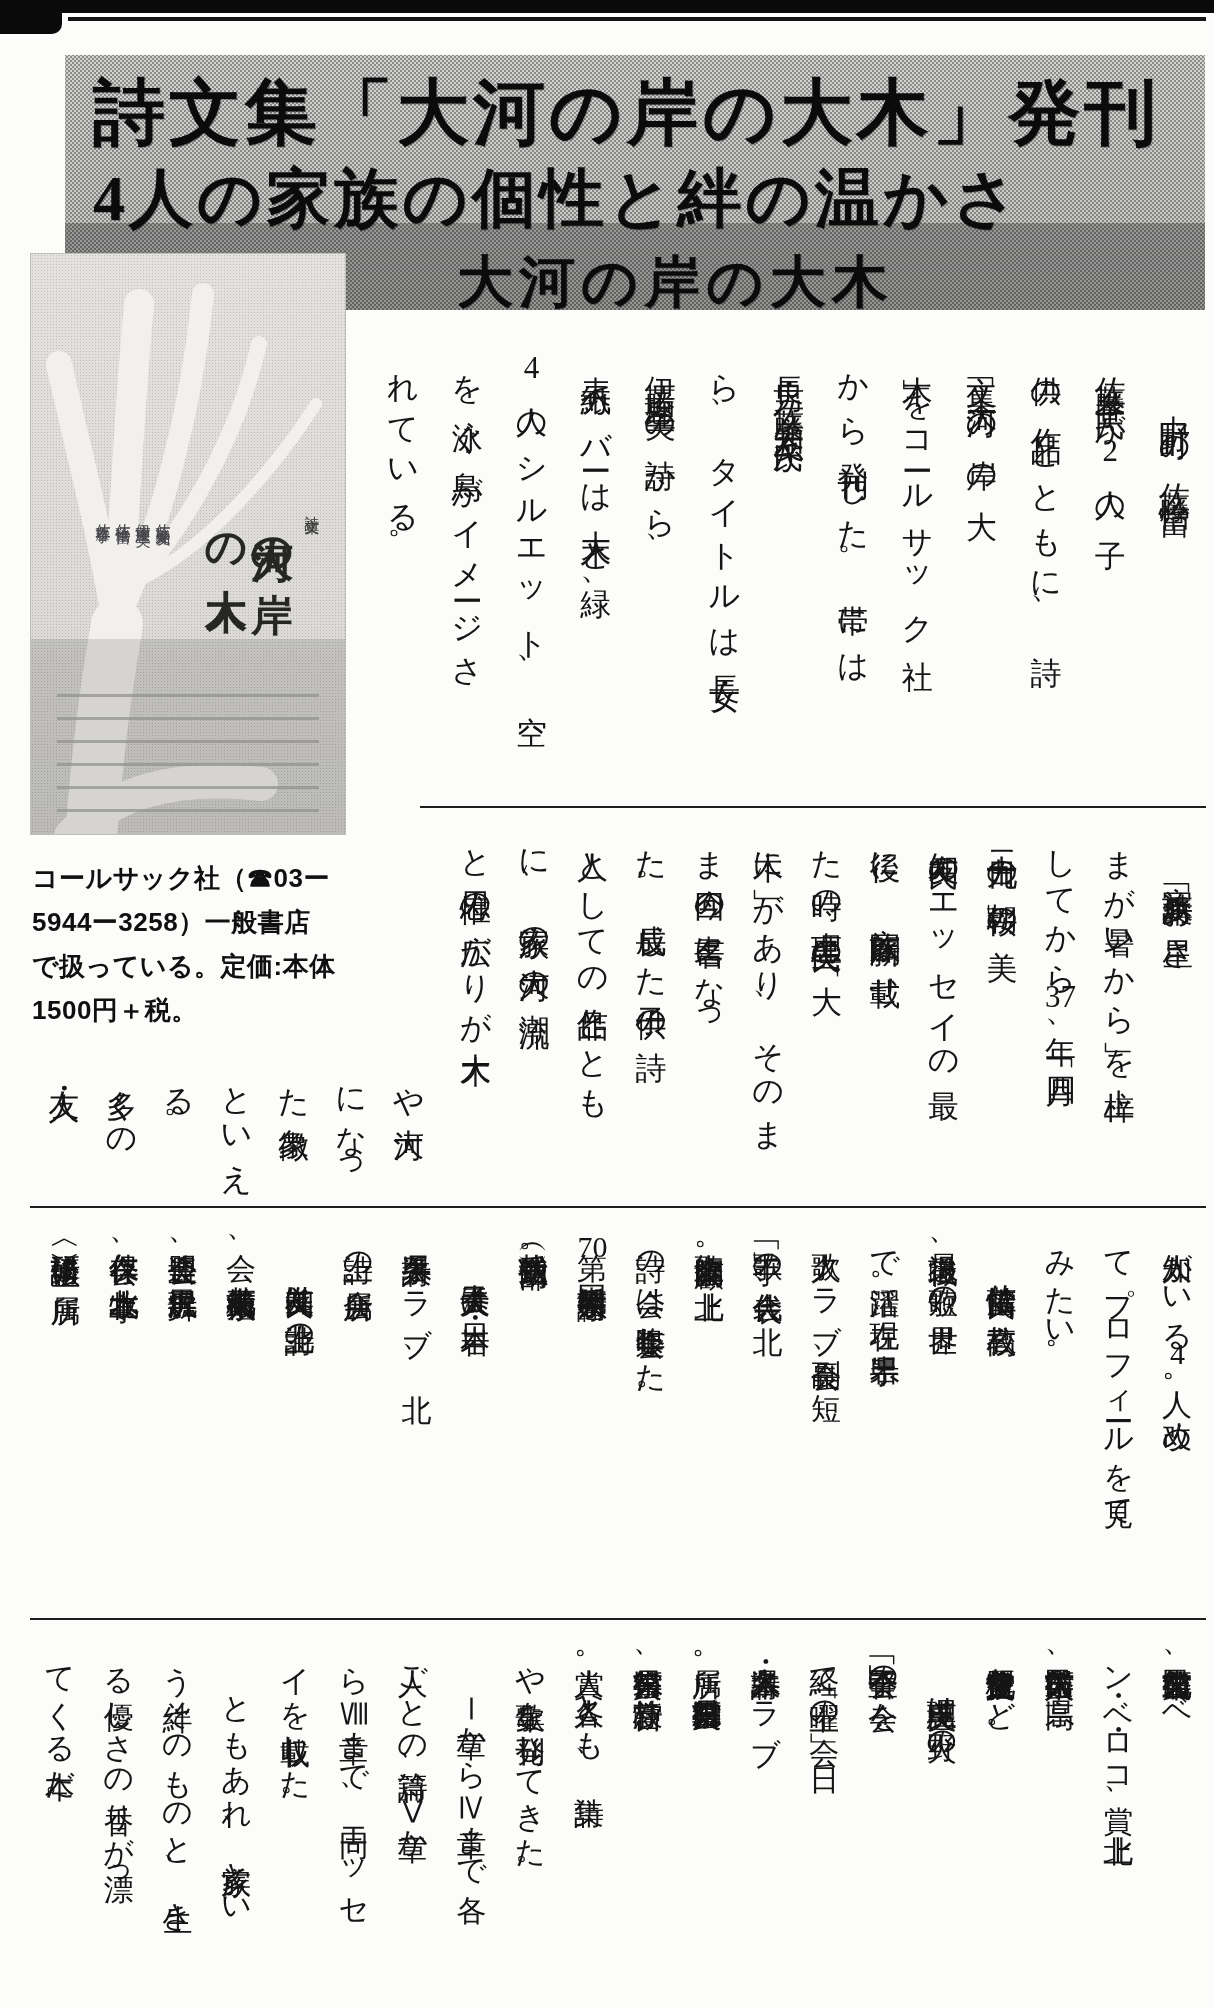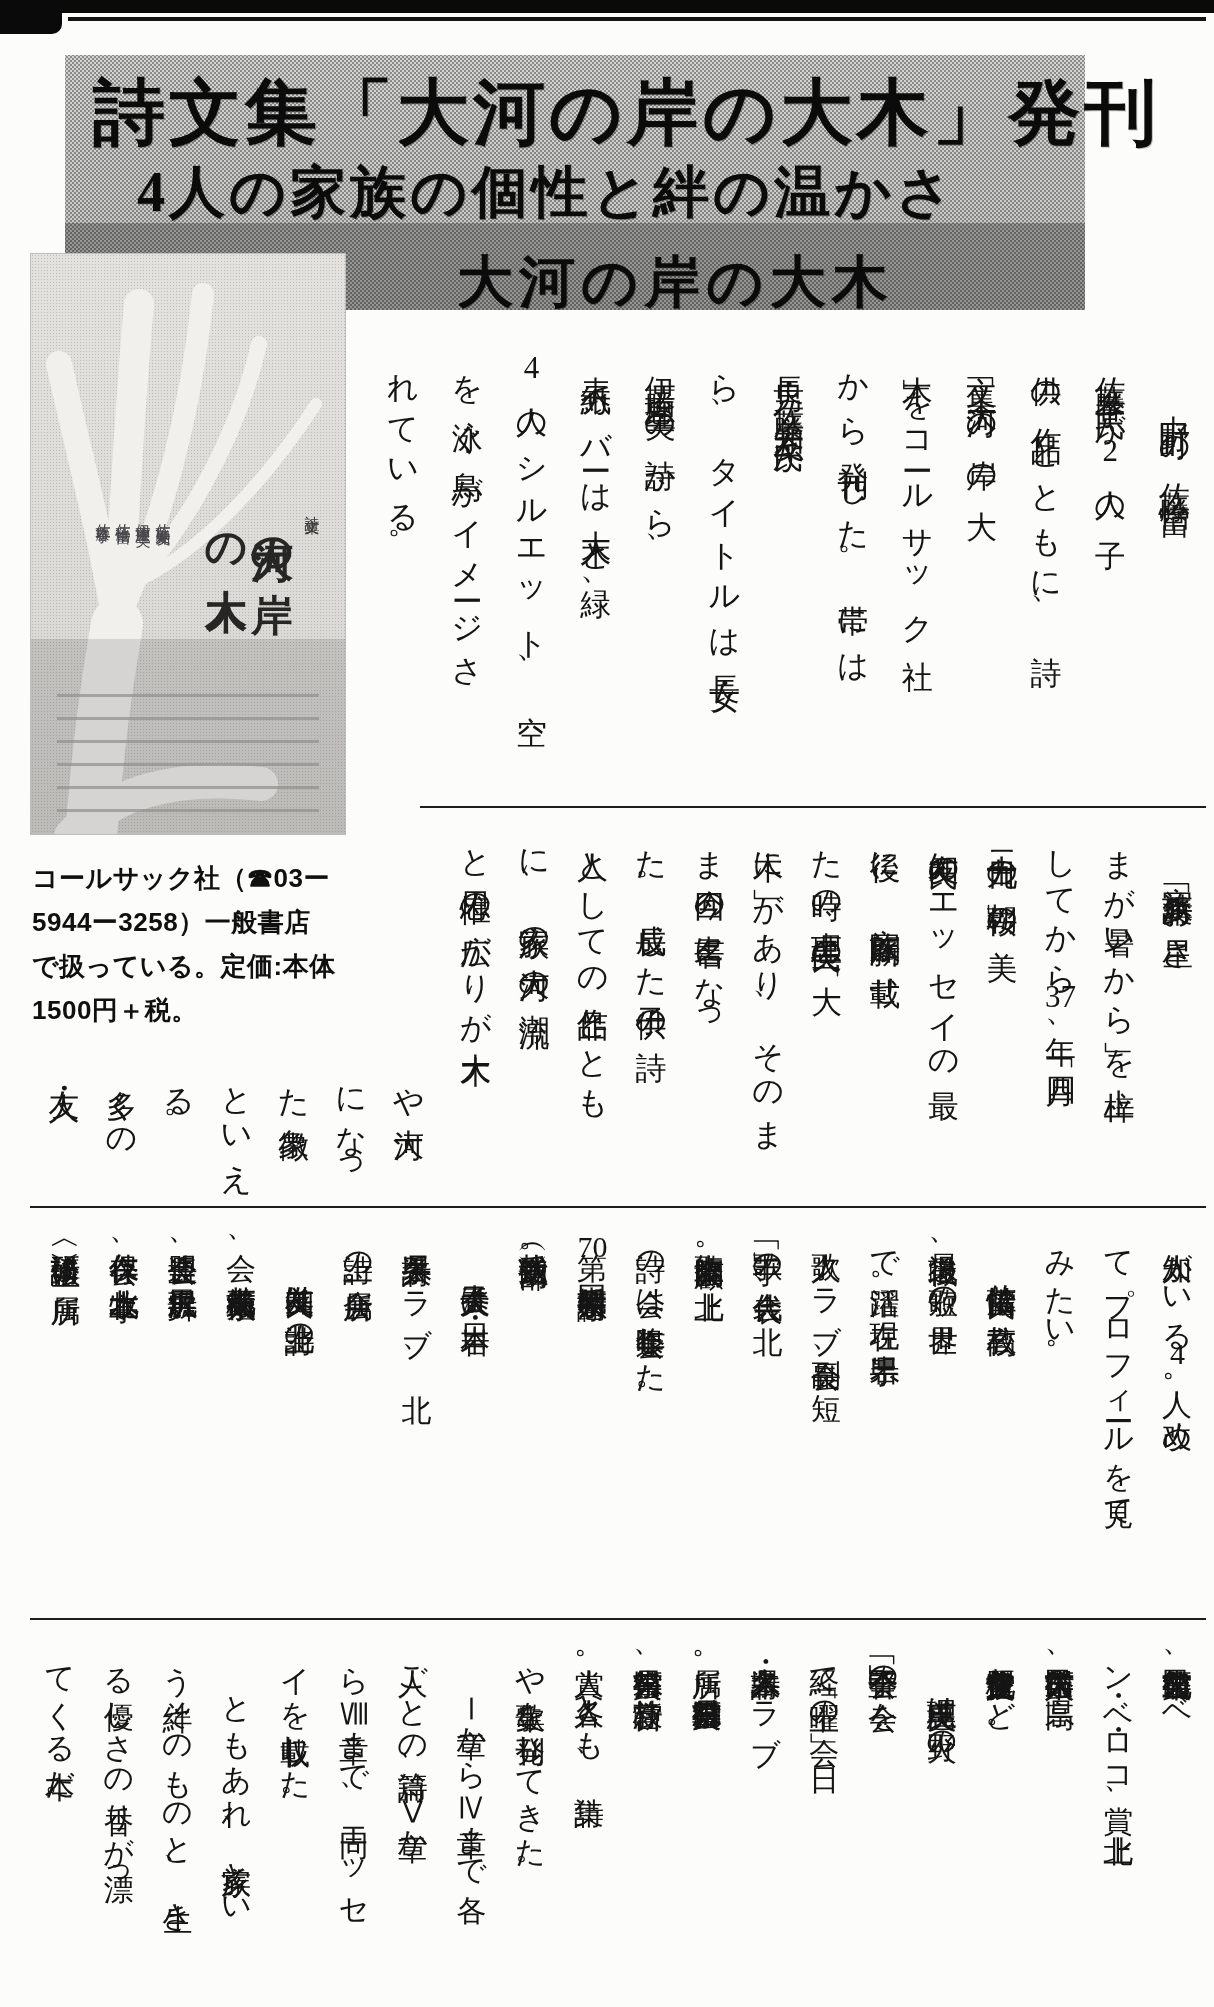--- a/index.html
+++ b/index.html
@@ -5,33 +5,33 @@
   html,body{margin:0;padding:0;background:#e9e9e6;}
   .page{position:relative;width:1214px;height:2007px;background:#fcfcfa;overflow:hidden;
         font-family:"Liberation Serif",serif;color:#161616;}
 
   
   .top-bar{position:absolute;left:0;top:0;width:1214px;height:13px;background:#0a0a0a;}
   .top-bar2{position:absolute;left:68px;top:17px;width:1138px;height:4px;background:#141414;}
   .corner-blob{position:absolute;left:0;top:0;width:62px;height:34px;background:#0a0a0a;border-radius:0 0 10px 0;}
 
   
-  .headline-box{position:absolute;left:65px;top:55px;width:1020px;height:255px;
+  .headline-box{position:absolute;left:65px;top:55px;width:1140px;height:255px;
     background:
       radial-gradient(circle,rgba(20,20,20,.38) .9px,transparent 1.15px),
       radial-gradient(circle,rgba(20,20,20,.38) .9px,transparent 1.15px),
       linear-gradient(180deg,#d4d4d2 0%,#cbcbc9 55%,#c4c4c2 100%);
     background-size:4px 4px,4px 4px,100% 100%;
     background-position:0 0,2px 2px,0 0;}
   .headline-shade{position:absolute;left:0;top:168px;width:100%;height:87px;
     background:rgba(0,0,0,.24);}
   .hl{position:absolute;font-weight:700;color:#0b0b0b;white-space:nowrap;
       text-shadow:1px 1px 0 rgba(0,0,0,.25);}
   .hl1{left:28px;top:10px;font-size:72px;letter-spacing:4px;}
-  .hl2{left:28px;top:100px;font-size:56px;letter-spacing:4px;margin-left:44px;}
+  .hl2{left:28px;top:100px;font-size:64px;letter-spacing:4px;}
   .hl3{left:392px;top:190px;font-size:56px;letter-spacing:6px;}
 
   
   .cover{position:absolute;left:30px;top:253px;width:316px;height:582px;
     background:
       radial-gradient(circle,rgba(60,60,58,.22) .8px,transparent 1px),
       linear-gradient(180deg,#e3e2df 0%,#dcdbd8 60%,#d3d2cf 100%);
     background-size:3px 3px,100% 100%;
     border:1px solid #bdbdba;box-sizing:border-box;overflow:hidden;}
   .cover-shade{position:absolute;left:0;bottom:0;width:100%;height:195px;background:rgba(70,70,66,.16);}

